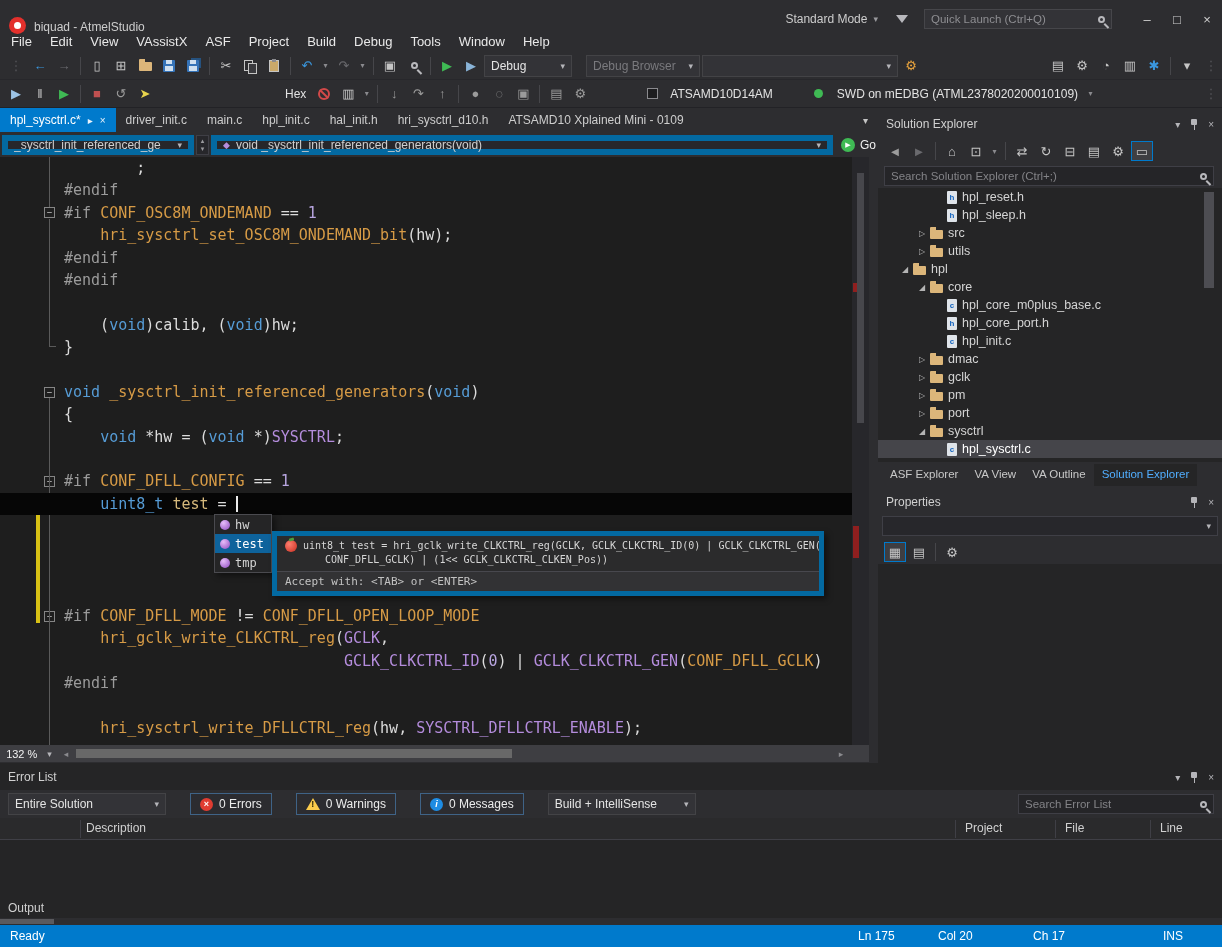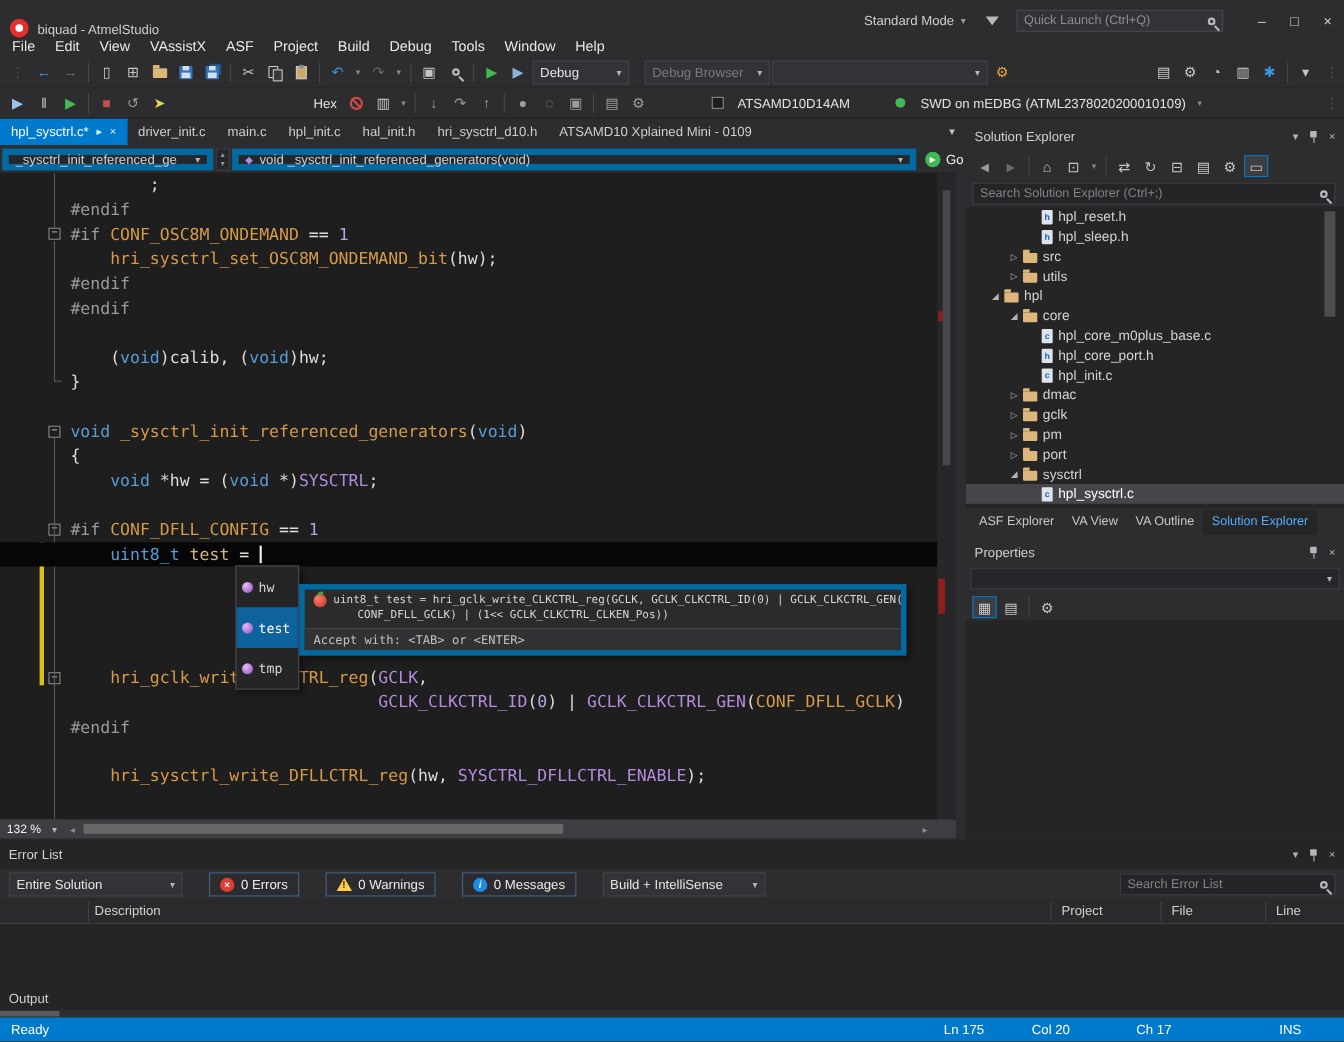--- a/index.html
+++ b/index.html
@@ -64,21 +64,21 @@
   .code-line{height:22.4px;line-height:22.4px;padding-left:64px;white-space:pre;color:#dcdcdc}
   .code-line.current{background:#060606}
   .tok-p{color:#dcdcdc}.tok-d{color:#9b9b9b}.tok-k{color:#569cd6}.tok-f{color:#d79b46}.tok-m{color:#b48cdc}.tok-n{color:#b8a5e0}.tok-t{color:#d7ba7d}
   .caret{display:inline-block;width:2px;height:16px;background:#ededed;vertical-align:-3px}
   #yellow-bar{position:absolute;left:36px;top:336px;width:4px;height:130px;background:#d8c115}
   #fold-layer{position:absolute;left:0;top:0;width:64px;height:100%}
   .fold-guide{position:absolute;left:49px;width:1px;background:#5a5a5a}
   .fold-guide.corner::after{content:"";position:absolute;left:0;bottom:0;width:7px;height:1px;background:#5a5a5a}
   .fold-box{position:absolute;left:44px;width:11px;height:11px;border:1px solid #858585;background:#1e1e1e;color:#c5c5c5;font:9px/9px "DejaVu Sans Mono",monospace;text-align:center}
   #isense-list{position:absolute;left:214px;top:357px;width:58px;background:#252526;border:1px solid #4a4a4f;box-shadow:3px 3px 6px rgba(0,0,0,.45)}
-  .is-item{height:37px;display:flex;align-items:center;gap:5px;padding:0 5px;color:#d4d4d4;font-family:"DejaVu Sans Mono",monospace;font-size:12px}
+  .is-item{height:19px;display:flex;align-items:center;gap:5px;padding:0 5px;color:#d4d4d4;font-family:"DejaVu Sans Mono",monospace;font-size:12px}
   .is-item.sel{background:#0e639c;color:#fff}
   .ico-ball{width:10px;height:10px;border-radius:50%;background:radial-gradient(circle at 35% 30%,#e6bcf9,#8d49c0);flex:none}
   #isense-tip{position:absolute;left:272px;top:374px;width:552px;background:#2b2b2c;border:5px solid #0369a1;color:#d6d6d6;box-shadow:3px 3px 6px rgba(0,0,0,.45)}
   .tt-code{font-family:"DejaVu Sans Mono",monospace;font-size:10px;line-height:14px;padding:3px 8px 0 8px;display:flex;gap:6px;align-items:flex-start;white-space:pre}
   .tt-line2{padding-left:48px;padding-top:0}
   .tt-accept{margin-top:4px;border-top:1px solid #48484e;background:#323234;font-size:11px;padding:3px 8px;color:#c2c2c2}
   .ico-tomato{width:12px;height:12px;border-radius:50%;background:radial-gradient(circle at 35% 35%,#ff7d6e,#c62d1f);position:relative;flex:none;margin-top:1px}
   .ico-tomato::before{content:"";position:absolute;left:4px;top:-2px;width:5px;height:3px;background:#4d9e3f;border-radius:1px;transform:rotate(-15deg)}
   #ed-vstrip{position:absolute;left:852px;top:0;width:17px;height:588px;background:#27272b}
   #ed-vstrip .vthumb{position:absolute;left:5px;top:16px;width:7px;height:250px;background:#47474c}
@@ -376,20 +376,21 @@
         <div class="code-line"><span class="tok-k">void</span><span class="tok-p"> </span><span class="tok-f">_sysctrl_init_referenced_generators</span><span class="tok-p">(</span><span class="tok-k">void</span><span class="tok-p">)</span></div>
         <div class="code-line"><span class="tok-p">{</span></div>
         <div class="code-line"><span class="tok-p">    </span><span class="tok-k">void</span><span class="tok-p"> *hw = (</span><span class="tok-k">void</span><span class="tok-p"> *)</span><span class="tok-m">SYSCTRL</span><span class="tok-p">;</span></div>
         <div class="code-line"></div>
         <div class="code-line"><span class="tok-d">#if </span><span class="tok-f">CONF_DFLL_CONFIG</span><span class="tok-p"> == </span><span class="tok-n">1</span></div>
         <div class="code-line current"><span class="tok-p">    </span><span class="tok-k">uint8_t</span><span class="tok-p"> </span><span class="tok-t">test</span><span class="tok-p"> = </span><span class="caret"></span></div>
         <div class="code-line"></div>
         <div class="code-line"></div>
         <div class="code-line"></div>
         <div class="code-line"></div>
+        <div class="code-line"><span class="tok-d">#if </span><span class="tok-f">CONF_DFLL_MODE</span><span class="tok-p"> != </span><span class="tok-f">CONF_DFLL_OPEN_LOOP_MODE</span></div>
         <div class="code-line"><span class="tok-p">    </span><span class="tok-f">hri_gclk_write_CLKCTRL_reg</span><span class="tok-p">(</span><span class="tok-m">GCLK</span><span class="tok-p">,</span></div>
         <div class="code-line"><span class="tok-p">                               </span><span class="tok-m">GCLK_CLKCTRL_ID</span><span class="tok-p">(</span><span class="tok-n">0</span><span class="tok-p">) | </span><span class="tok-m">GCLK_CLKCTRL_GEN</span><span class="tok-p">(</span><span class="tok-f">CONF_DFLL_GCLK</span><span class="tok-p">)</span></div>
         <div class="code-line"><span class="tok-d">#endif</span></div>
         <div class="code-line"></div>
         <div class="code-line"><span class="tok-p">    </span><span class="tok-f">hri_sysctrl_write_DFLLCTRL_reg</span><span class="tok-p">(hw, </span><span class="tok-m">SYSCTRL_DFLLCTRL_ENABLE</span><span class="tok-p">);</span></div>
       </div>
 
     <div id="isense-list">
         <div class="is-item">
           <span class="ico-ball"></span>

